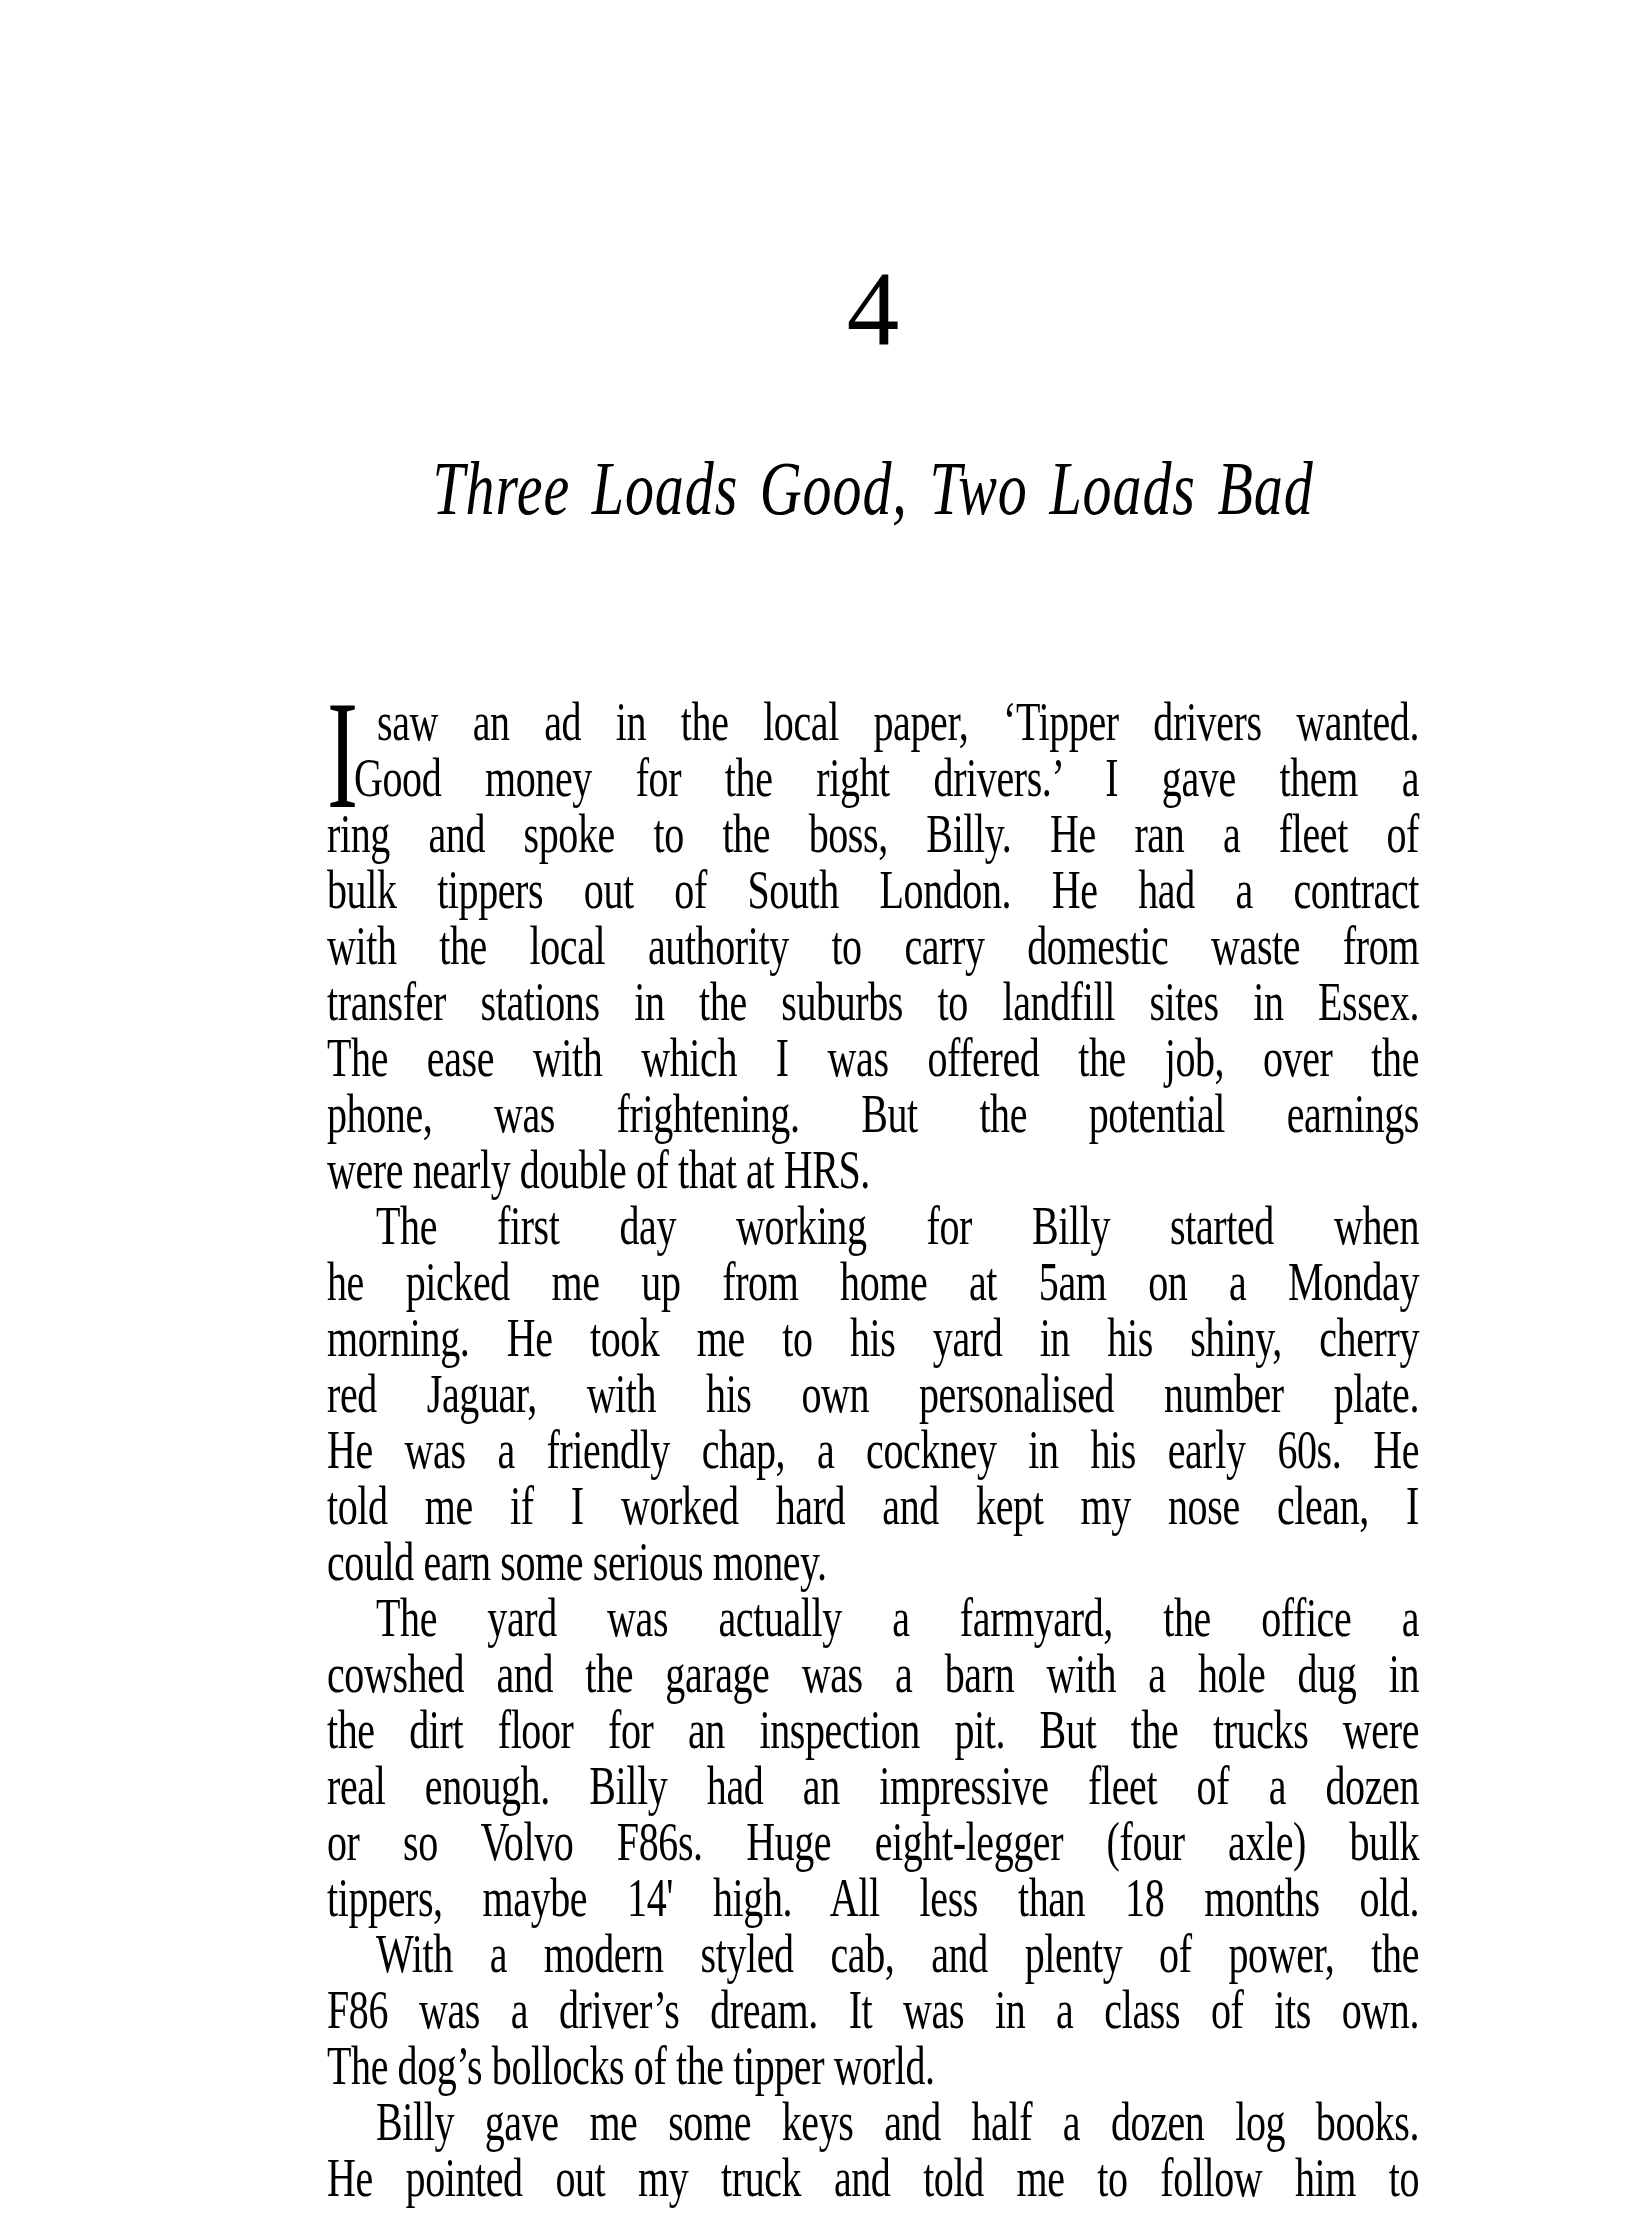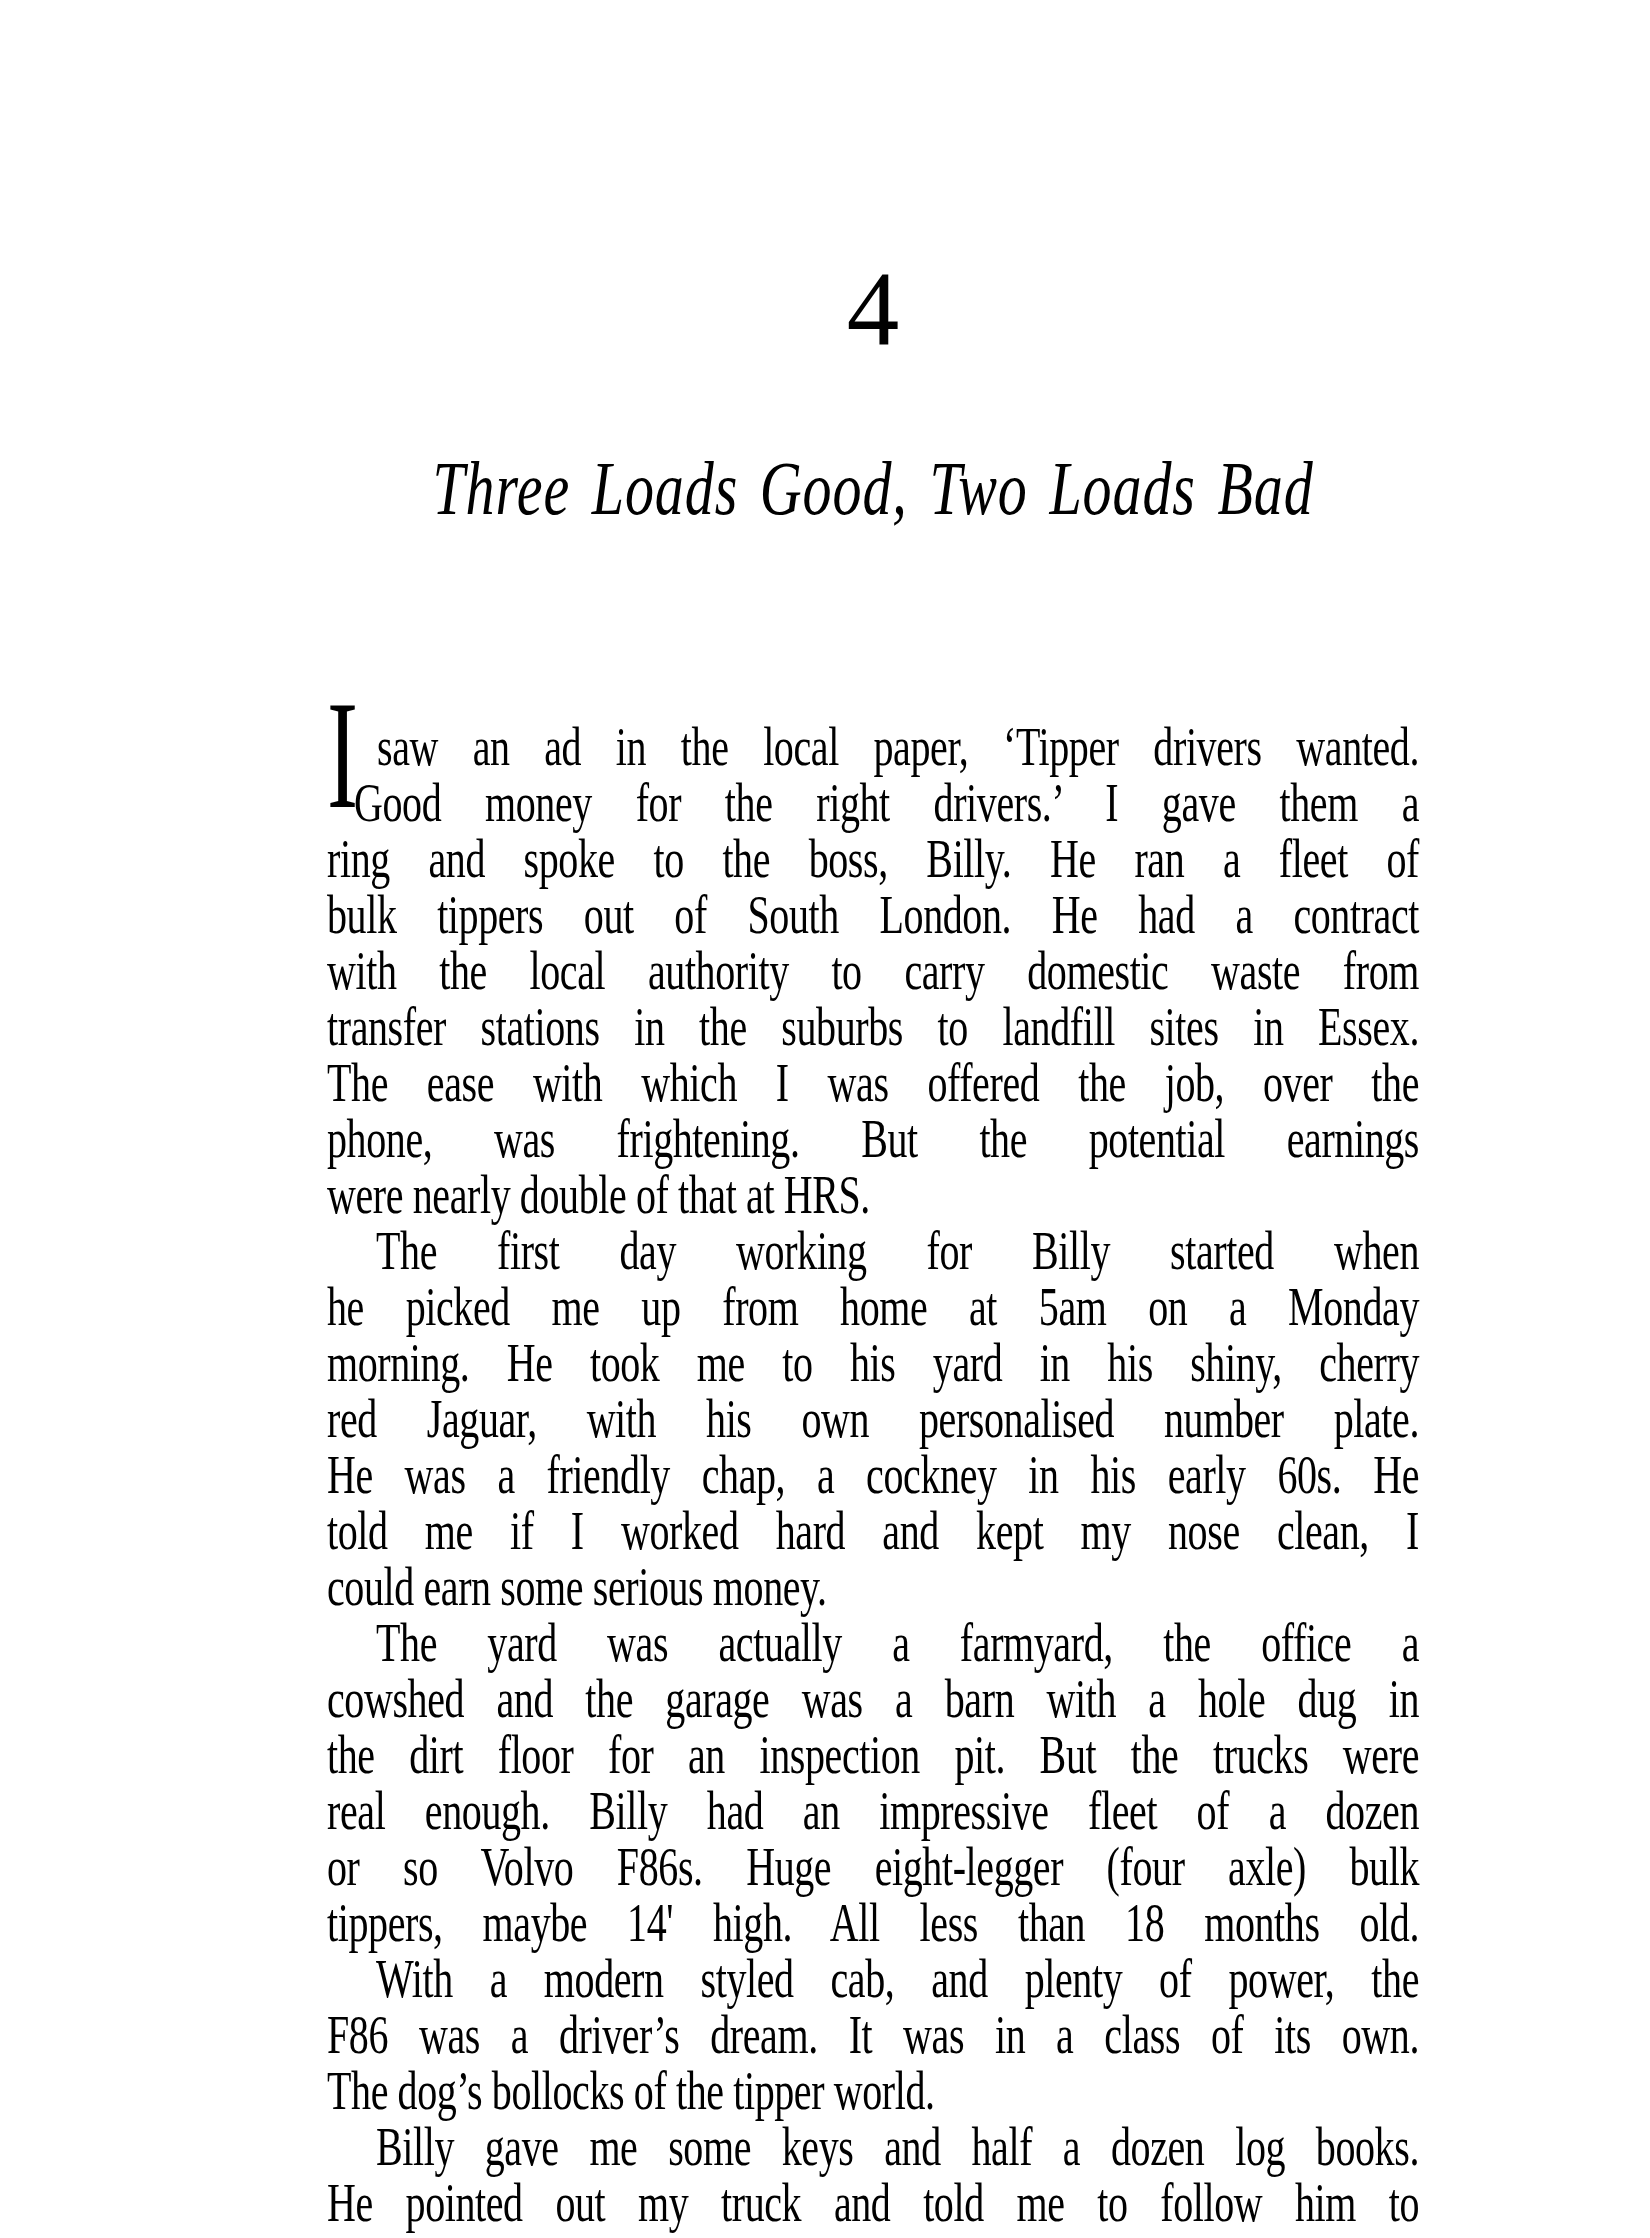--- a/index.html
+++ b/index.html
@@ -43,21 +43,21 @@
     transform: scaleY(1.3);
     transform-origin: center;
     letter-spacing: 0.9px;
     word-spacing: 6.3px;
   }
 
   
   .body-block {
     position: absolute;
     left: 327px;
-    top: 719px;
+    top: 694px;
     width: 1092px;
   }
   .bl {
     box-sizing: border-box;
     width: 100%;
     height: 56px;
     line-height: 56px;
     font-size: 40px;
     letter-spacing: -0.4px;
     white-space: nowrap;

